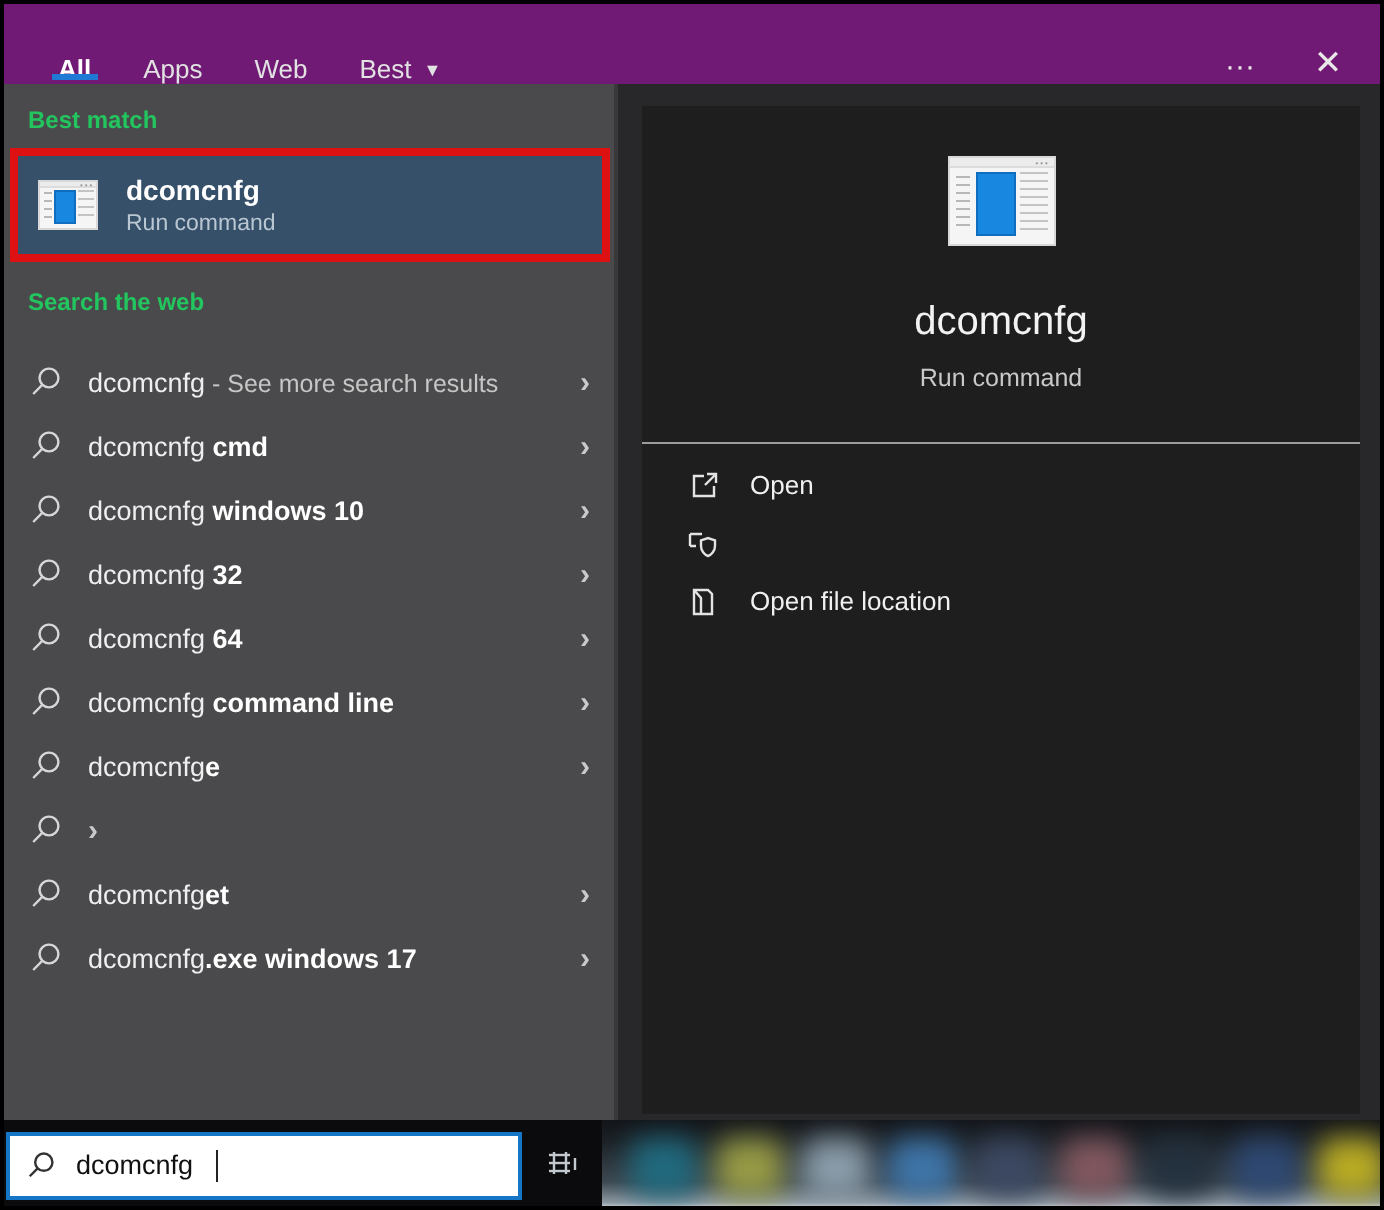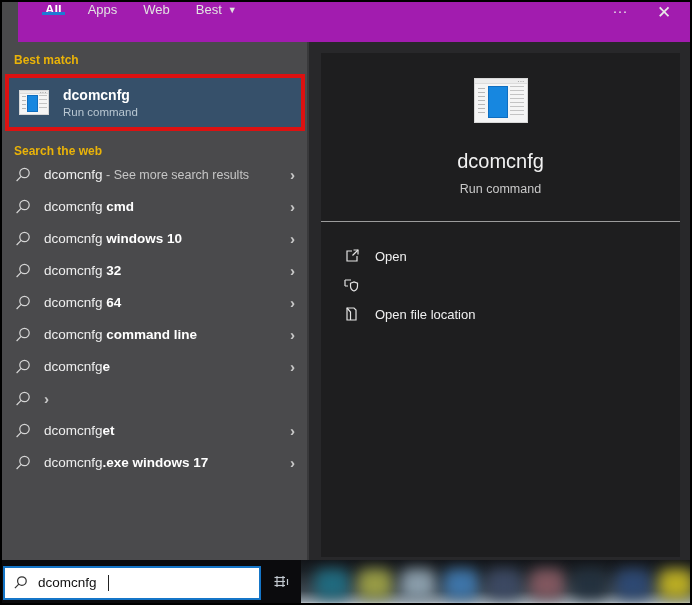--- a/index.html
+++ b/index.html
@@ -3,70 +3,70 @@
 <meta charset="utf-8">
 <style>
   * { margin:0; padding:0; box-sizing:border-box; }
   body { font-family:"Liberation Sans", sans-serif; background:#000; }
   .screen { position:relative; width:692px; height:605px; background:#000; overflow:hidden; }
 
   
   .flyout { position:absolute; left:2px; top:2px; width:688px; height:558px; background:#4a4a4c; }
 
   
-  .topbar { height:40px; display:flex; align-items:flex-start; padding-left:14px; background:#a21caf;margin-left:16px; }
+  .topbar { height:40px; display:flex; align-items:flex-end; padding-left:14px; background:#701a75; }
   .tab { position:relative; display:flex; align-items:center; padding:0 13px; font-size:13px; color:#e2e2e2; cursor:default; }
   .tab.active { color:#fff; font-weight:bold; }
   .tab.active::after { content:""; position:absolute; left:10px; right:10px; bottom:2px; height:3px; background:#1e7ad4; }
   .tab .caret { font-size:9px; margin-left:6px; color:#e2e2e2; }
   .topbar-spacer { flex:1; }
   .topbar-btn { display:flex; align-items:center; justify-content:center; width:44px; color:#e8e8e8; font-size:15px; }
   .topbar-btn.close { font-size:17px; margin-right:4px; }
 
   .content { display:flex; height:518px; }
 
   
   .left-pane { width:305px; background:#4a4a4c; flex:none; display:flex; flex-direction:column; }
-  .section-header { font-size:12px; font-weight:bold; color:#eab308; padding:11px 12px 7px 12px; }
+  .section-header { font-size:12px; font-weight:bold; color:#22c55e; padding:11px 12px 7px 12px; }
   .section-header.web { padding-top:13px; padding-bottom:9px; }
 
   .best-match-row { margin:0 2px 0 3px; border:4px solid #dd1111; background:#36506a; display:flex; align-items:center; padding:9px 10px; gap:14px; height:57px; cursor:default; }
   .bm-texts { display:flex; flex-direction:column; gap:3px; }
   .bm-title { font-size:14px; font-weight:bold; color:#ffffff; }
   .bm-sub { font-size:11.5px; color:#b9c7d2; }
 
   
   .winicon { position:relative; background:#f5f5f5; border:1px solid #d8d8d8; }
   .winicon.small { width:30px; height:25px; flex:none; }
   .winicon.big { width:54px; height:45px; }
   .winicon .titlebar { position:absolute; top:0; left:0; right:0; height:12%; background:#ececec; border-bottom:1px solid #dcdcdc; }
   .winicon .dots { position:absolute; top:2%; right:3%; font-size:4px; letter-spacing:1px; color:#9a9a9a; line-height:1; }
   .winicon .leftlines { position:absolute; left:6%; top:22%; bottom:14%; width:14%;
      background:repeating-linear-gradient(to bottom,#b8b8b8 0 1px,transparent 1px 4px); }
   .winicon .bluerect { position:absolute; left:26%; top:17%; bottom:10%; width:38%; background:#1787e0; border:1px solid #0f6ec0; }
   .winicon .rightlines { position:absolute; right:5%; top:17%; bottom:12%; width:26%;
      background:repeating-linear-gradient(to bottom,#c4c4c4 0 1px,transparent 1px 4px); }
 
-  .suggestion { display:flex; align-items:flex-start; height:32px; padding:0 12px 0 13px; gap:13px; color:#eeeeee; cursor:default; }
+  .suggestion { display:flex; align-items:flex-end; height:32px; padding:0 12px 0 13px; gap:13px; color:#eeeeee; cursor:default; }
   .suggestion .text { flex:1; font-size:13.5px; white-space:nowrap; overflow:hidden; }
   .suggestion .sfx-bold { font-weight:bold; color:#ffffff; }
   .suggestion .sfx-dim { color:#c6c6c6; font-size:12.5px; }
   .chev { color:#c9c9c9; font-size:15px; font-weight:bold; line-height:1; flex:none; }
   .mag-icon { flex:none; display:flex; }
 
   
   .right-pane { flex:1; background:#28282a; padding:11px 10px 3px 12px; border-left:2px solid #39393b; }
   .preview-panel { width:100%; height:100%; background:#1e1e1f; display:flex; flex-direction:column; }
   .preview-top { display:flex; flex-direction:column; align-items:center; }
   .preview-top .winicon.big { margin-top:25px; }
   .pv-title { margin-top:27px; font-size:20px; color:#f2f2f2; }
   .pv-sub { margin-top:9px; font-size:12.5px; color:#c9c9c9; }
   .divider { height:1px; background:#9c9c9c; margin-top:25px; }
   .actions { padding:13px 0 0 0; }
-  .action-row { display:flex; align-items:flex-end; height:29px; padding-left:22px; gap:15px; color:#f0f0f0; font-size:13px; cursor:default; }
+  .action-row { display:flex; align-items:flex-start; height:29px; padding-left:22px; gap:15px; color:#f0f0f0; font-size:13px; cursor:default; }
   .action-row .aicon { width:17px; display:flex; justify-content:center; flex:none; }
 
   
   .taskbar { position:absolute; left:2px; top:560px; width:688px; height:43px; background:#0b0b0d; display:flex; align-items:center; }
   .search-box { margin-left:1px; margin-top:2px; width:258px; height:34px; background:#ffffff; border:2px solid #1576c8; display:flex; align-items:center; padding:0 8px; gap:10px; }
   .search-box .stext { font-size:13.5px; color:#111; }
   .caret-line { display:inline-block; width:1px; height:16px; background:#222; vertical-align:-3px; margin-left:1px; animation:blink 1.1s steps(1) infinite; }
   @keyframes blink { 50% { opacity:0; } }
   .ime-btn { width:40px; height:100%; display:flex; align-items:center; justify-content:center; }
 

